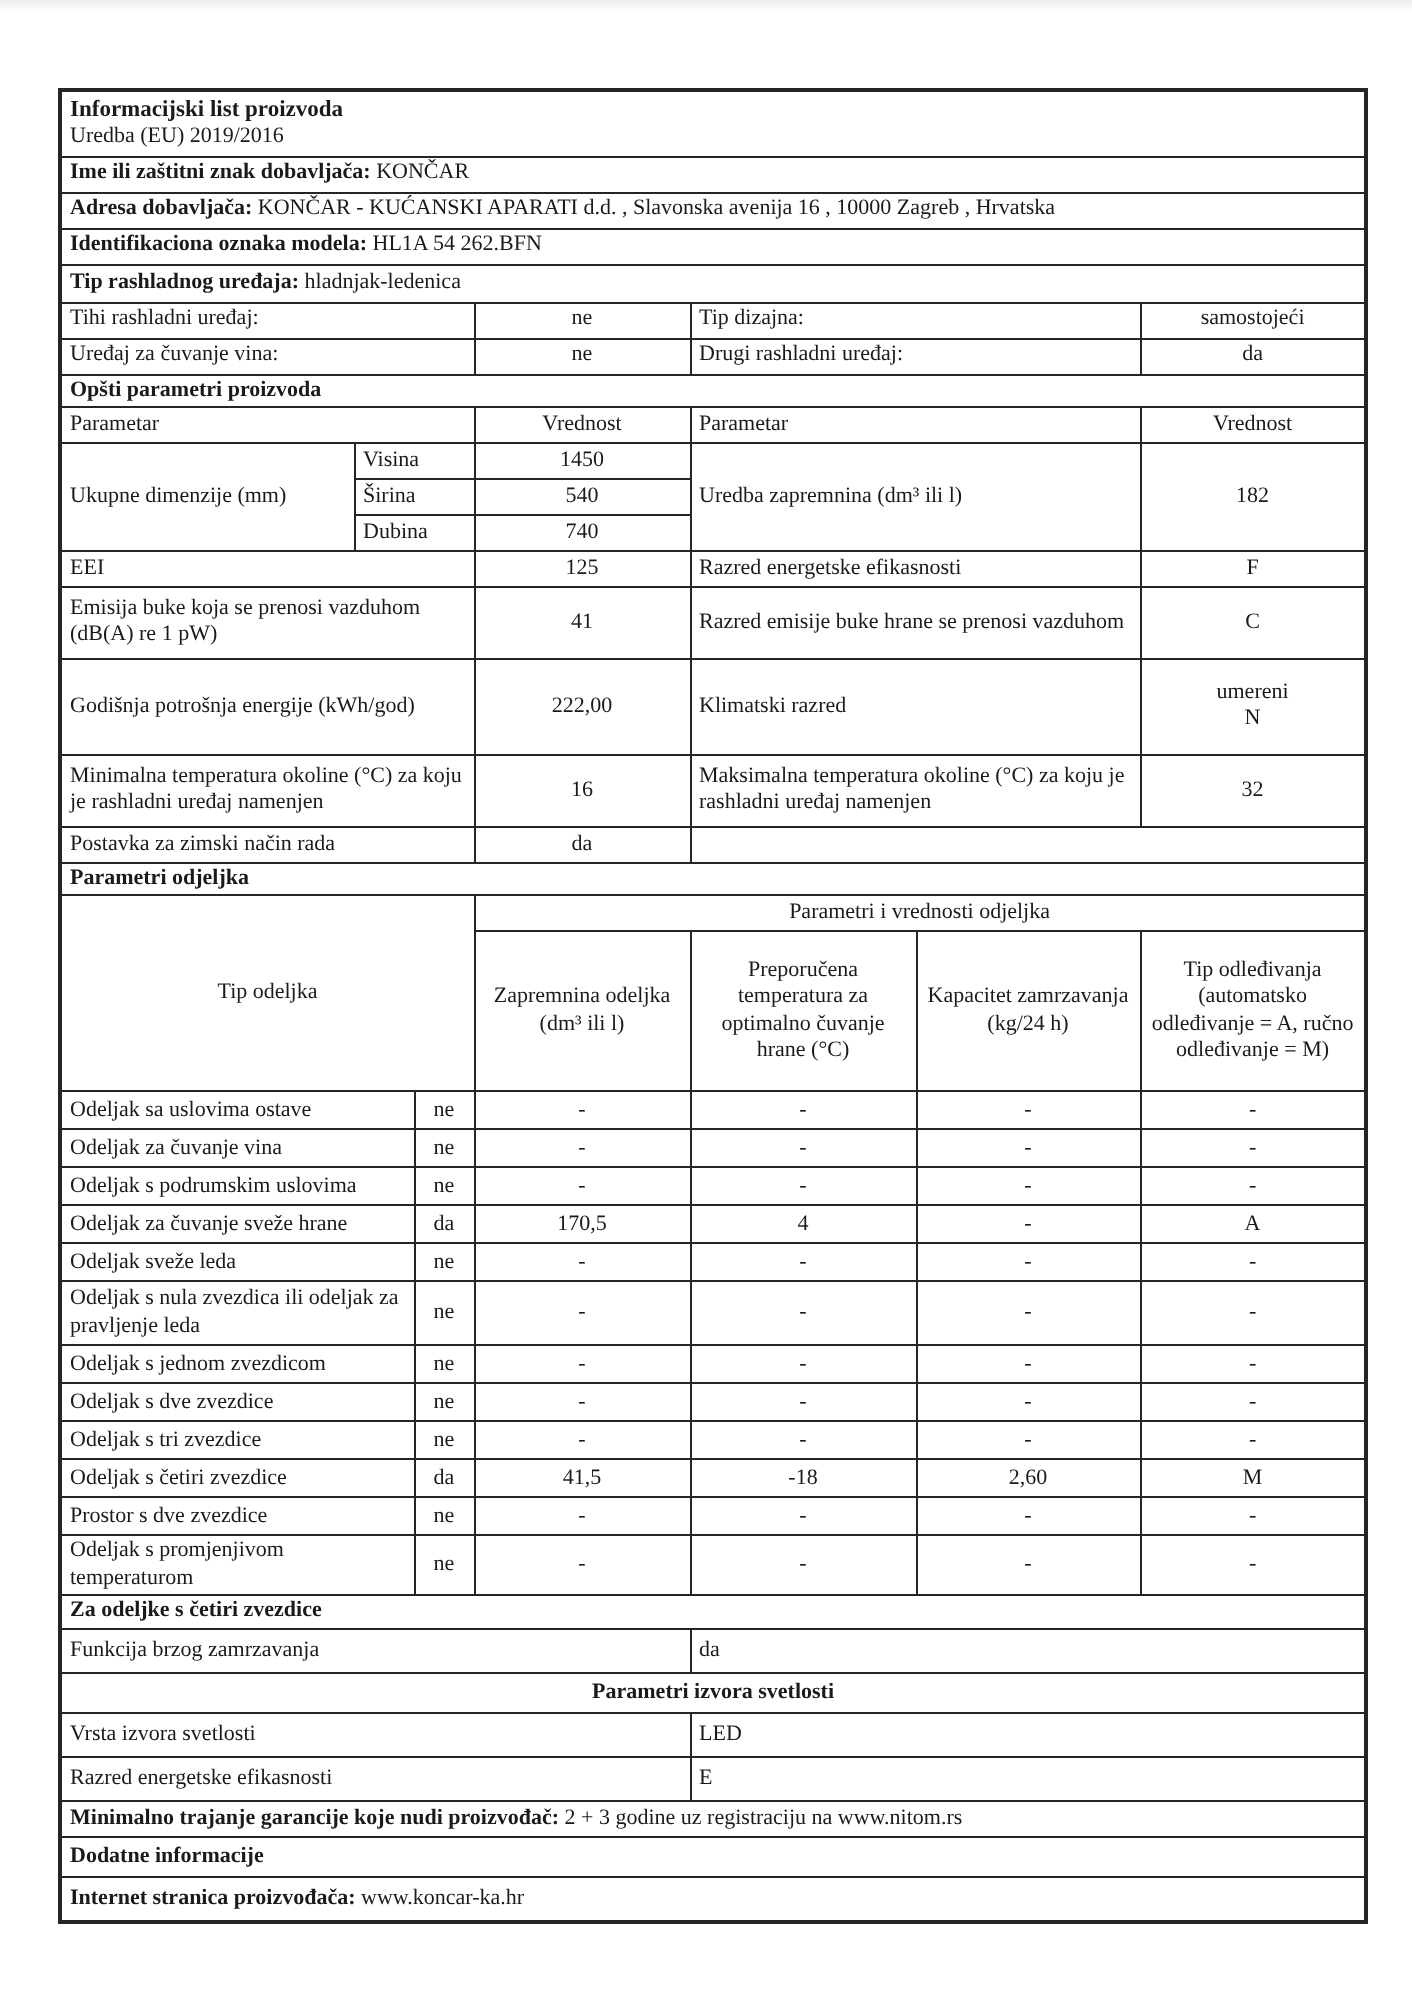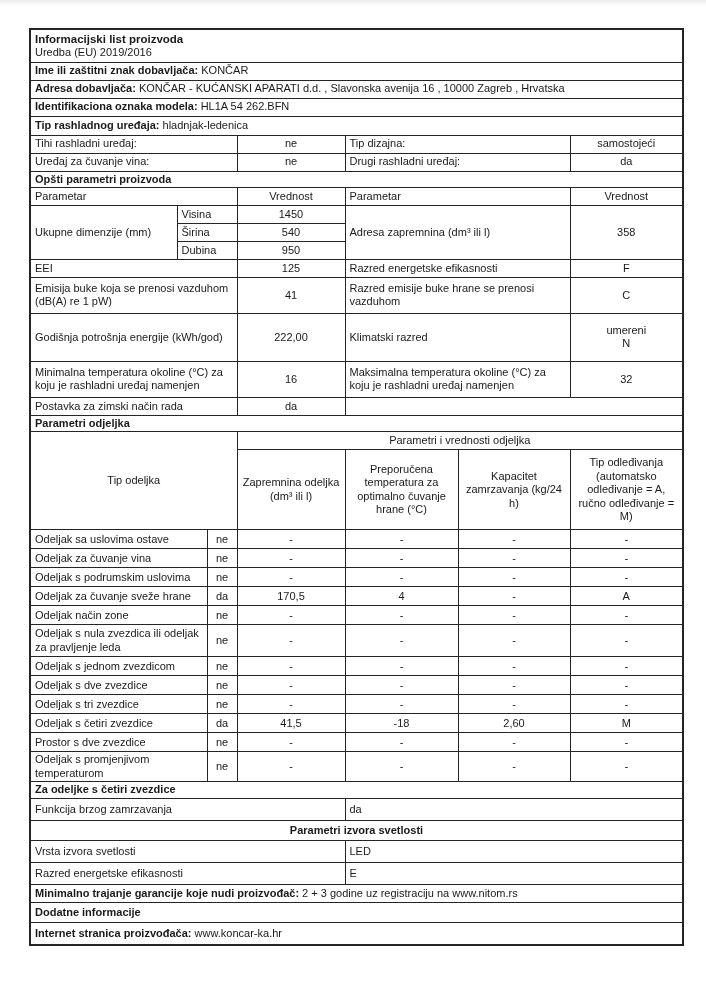--- a/index.html
+++ b/index.html
@@ -1,23 +1,23 @@
 <!DOCTYPE html>
 <html style="--bc: #252525; --tc: #1a1a1a;"><head>
 <meta charset="utf-8">
 <style>
   :root { --bc:#252525; --tc:#1a1a1a; }
   html,body { margin:0; padding:0; background:#ffffff; }
   body { width:706px; height:1000px; font-family:"Liberation Sans", sans-serif; }
   .page { position:relative; width:706px; height:1000px; background:#ffffff; overflow:hidden; }
   .top-shade { position:absolute; top:0; left:0; width:706px; height:6px;
                background:linear-gradient(#ebebeb, #ffffff); }
-  table.fiche { position:absolute; left:29px; top:28px; width:655px;
+  table.fiche { position:absolute; left:29px; top:44px; width:655px;
                 border-collapse:collapse; table-layout:fixed;
-                border:2px solid var(--bc); }
+                border:2px solid var(--bc);font-family:Liberation Serif, serif; }
   td { border:1px solid var(--bc); font-size:11px; line-height:1.22;
        color:var(--tc); padding:1px 4px; vertical-align:middle; overflow:hidden;
        word-wrap:break-word; }
   td.c { text-align:center; }
   td.b { font-weight:bold; }
   td.pre { white-space:pre-line; }
   .t1 { font-weight:bold; font-size:11.5px; }
   .t2 { font-size:11px; }
   .lbl { font-weight:bold;text-align:right; }
 </style>
@@ -73,30 +73,30 @@
         <tr style="height: 18px;">
           <td colspan="3">Parametar</td>
           <td class="c">Vrednost</td>
           <td colspan="2">Parametar</td>
           <td class="c">Vrednost</td>
         </tr>
         <tr style="height: 18px;">
           <td rowspan="3">Ukupne dimenzije (mm)</td>
           <td colspan="2">Visina</td>
           <td class="c">1450</td>
-          <td colspan="2" rowspan="3">Adresa zapremnina (dm³ ili l)</td>
-          <td rowspan="3" class="c">358</td>
+          <td colspan="2" rowspan="3">Uredba zapremnina (dm³ ili l)</td>
+          <td rowspan="3" class="c">182</td>
         </tr>
         <tr style="height: 18px;">
           <td colspan="2">Širina</td>
           <td class="c">540</td>
         </tr>
         <tr style="height: 18px;">
           <td colspan="2">Dubina</td>
-          <td class="c">950</td>
+          <td class="c">740</td>
         </tr>
         <tr style="height: 18px;">
           <td colspan="3">EEI</td>
           <td class="c">125</td>
           <td colspan="2">Razred energetske efikasnosti</td>
           <td class="c">F</td>
         </tr>
         <tr style="height: 36px;">
           <td colspan="3">Emisija buke koja se prenosi vazduhom (dB(A) re 1 pW)</td>
           <td class="c">41</td>
@@ -160,21 +160,21 @@
         </tr>
         <tr style="height: 19px;">
           <td colspan="2">Odeljak za čuvanje sveže hrane</td>
           <td class="c">da</td>
           <td class="c">170,5</td>
           <td class="c">4</td>
           <td class="c">-</td>
           <td class="c">A</td>
         </tr>
         <tr style="height: 19px;">
-          <td colspan="2">Odeljak način zone</td>
+          <td colspan="2">Odeljak sveže leda</td>
           <td class="c">ne</td>
           <td class="c">-</td>
           <td class="c">-</td>
           <td class="c">-</td>
           <td class="c">-</td>
         </tr>
         <tr style="height: 32px;">
           <td colspan="2">Odeljak s nula zvezdica ili odeljak za pravljenje leda</td>
           <td class="c">ne</td>
           <td class="c">-</td>

